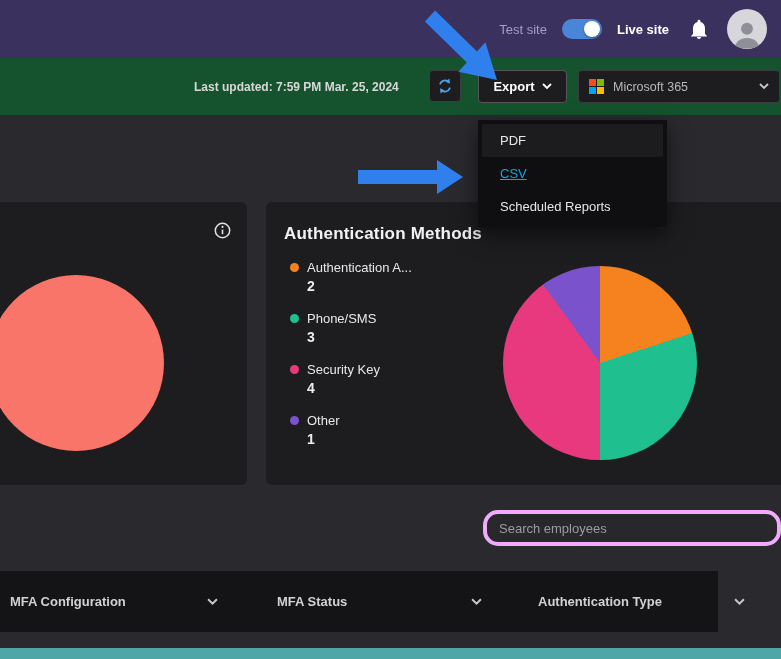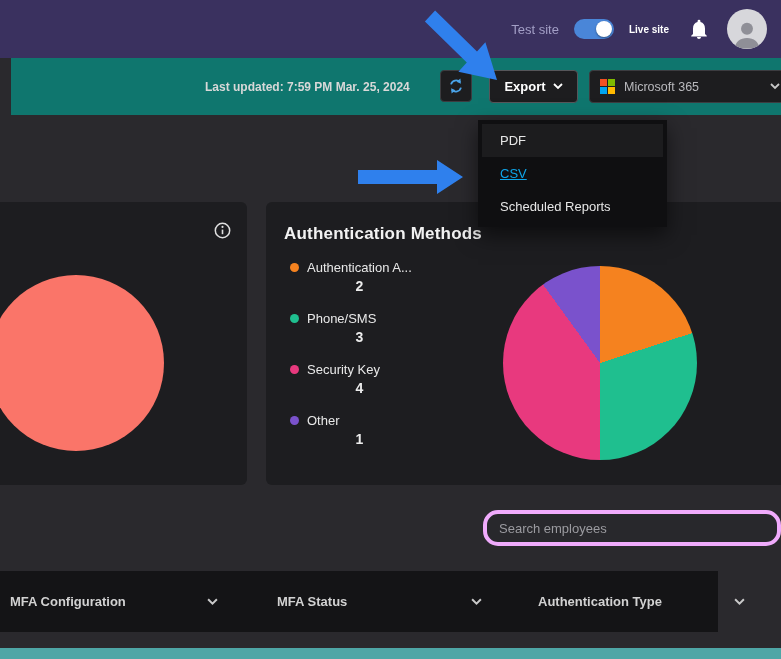--- a/index.html
+++ b/index.html
@@ -5,26 +5,26 @@
   html,body{margin:0;padding:0;background:#151517;font-family:"Liberation Sans",sans-serif;}
   .screen{position:relative;width:781px;height:659px;overflow:hidden;background:#2a292d;}
 
   
   .topbar{position:absolute;top:0;left:0;right:0;height:58px;background:#3a315f;
           display:flex;align-items:center;justify-content:flex-end;gap:15px;
           padding-right:14px;box-sizing:border-box;padding-left:36px;}
   .test-site{color:#a39fc6;font-size:13px;}
   .toggle{width:40px;height:20px;border-radius:10px;position:relative;cursor:pointer;flex:0 0 auto;}
   .toggle .knob{position:absolute;right:2px;top:2px;width:16px;height:16px;border-radius:50%;background:#fff;box-shadow:0 1px 2px rgba(0,0,0,.4);}
-  .live-site{color:#fff;font-weight:700;font-size:10px;}
+  .live-site{color:#fff;font-weight:700;font-size:13px;}
   .bell{margin-left:6px;display:flex;align-items:center;cursor:pointer;}
   .avatar{width:40px;height:40px;border-radius:50%;background:#d7d7db;overflow:hidden;display:flex;align-items:flex-end;justify-content:center;cursor:pointer;margin-left:4px;}
 
   
-  .toolbar{position:absolute;top:58px;left:0;right:0;height:57px;background:#0f766e;margin-left:11px;}
+  .toolbar{position:absolute;top:58px;left:0;right:0;height:57px;background:#14532d;}
   .last-updated{position:absolute;left:194px;top:50%;transform:translateY(-50%);
                 color:#d8d8d8;font-size:12px;font-weight:700;white-space:nowrap;}
   .icon-btn{position:absolute;left:429px;top:12px;width:32px;height:32px;background:#1d1d1f;
             border:1px solid #3c3c40;border-radius:4px;display:flex;align-items:center;
             justify-content:center;cursor:pointer;box-sizing:border-box;}
   .export-btn{position:absolute;left:478px;top:12px;width:89px;height:33px;background:#1d1d1f;
               border:1px solid #56565a;border-radius:4px;display:flex;align-items:center;
               justify-content:center;gap:7px;color:#fff;font-weight:700;font-size:13px;
               cursor:pointer;box-sizing:border-box;}
   .ms-select{position:absolute;left:578px;top:12px;width:202px;height:33px;background:#1d1d1f;
@@ -43,21 +43,21 @@
 
   
   .card{position:absolute;background:#1d1d20;border-radius:6px;}
   .card-left{left:-40px;top:202px;width:287px;height:283px;}
   .info-icon{position:absolute;right:16px;top:20px;cursor:pointer;display:flex;}
   .big-circle{position:absolute;left:28px;top:73px;width:176px;height:176px;border-radius:50%;}
 
   .card-auth{left:266px;top:202px;width:520px;height:283px;}
   .card-title{position:absolute;left:18px;top:22px;color:#f2f2f2;font-size:17px;font-weight:700;letter-spacing:.2px;}
   .legend{position:absolute;left:24px;top:58px;}
-  .legend-item{margin-bottom:17px;text-align:center;}
+  .legend-item{margin-bottom:17px;}
   .legend-row{display:flex;align-items:center;gap:8px;}
   .dot{width:9px;height:9px;border-radius:50%;flex:0 0 auto;}
   .legend-label{color:#e8e8e8;font-size:13px;}
   .legend-value{color:#ececec;font-size:14px;font-weight:700;margin:3px 0 0 17px;}
   .pie{position:absolute;left:237px;top:64px;width:194px;height:194px;border-radius:50%;}
 
   
   .search-input{position:absolute;left:483px;top:510px;width:298px;height:36px;box-sizing:border-box;
                 background:#28282c;border:4px solid #f0abfc;border-radius:15px;color:#cfcfcf;
                 font-size:13px;padding:0 12px;outline:none;font-family:"Liberation Sans",sans-serif;}

